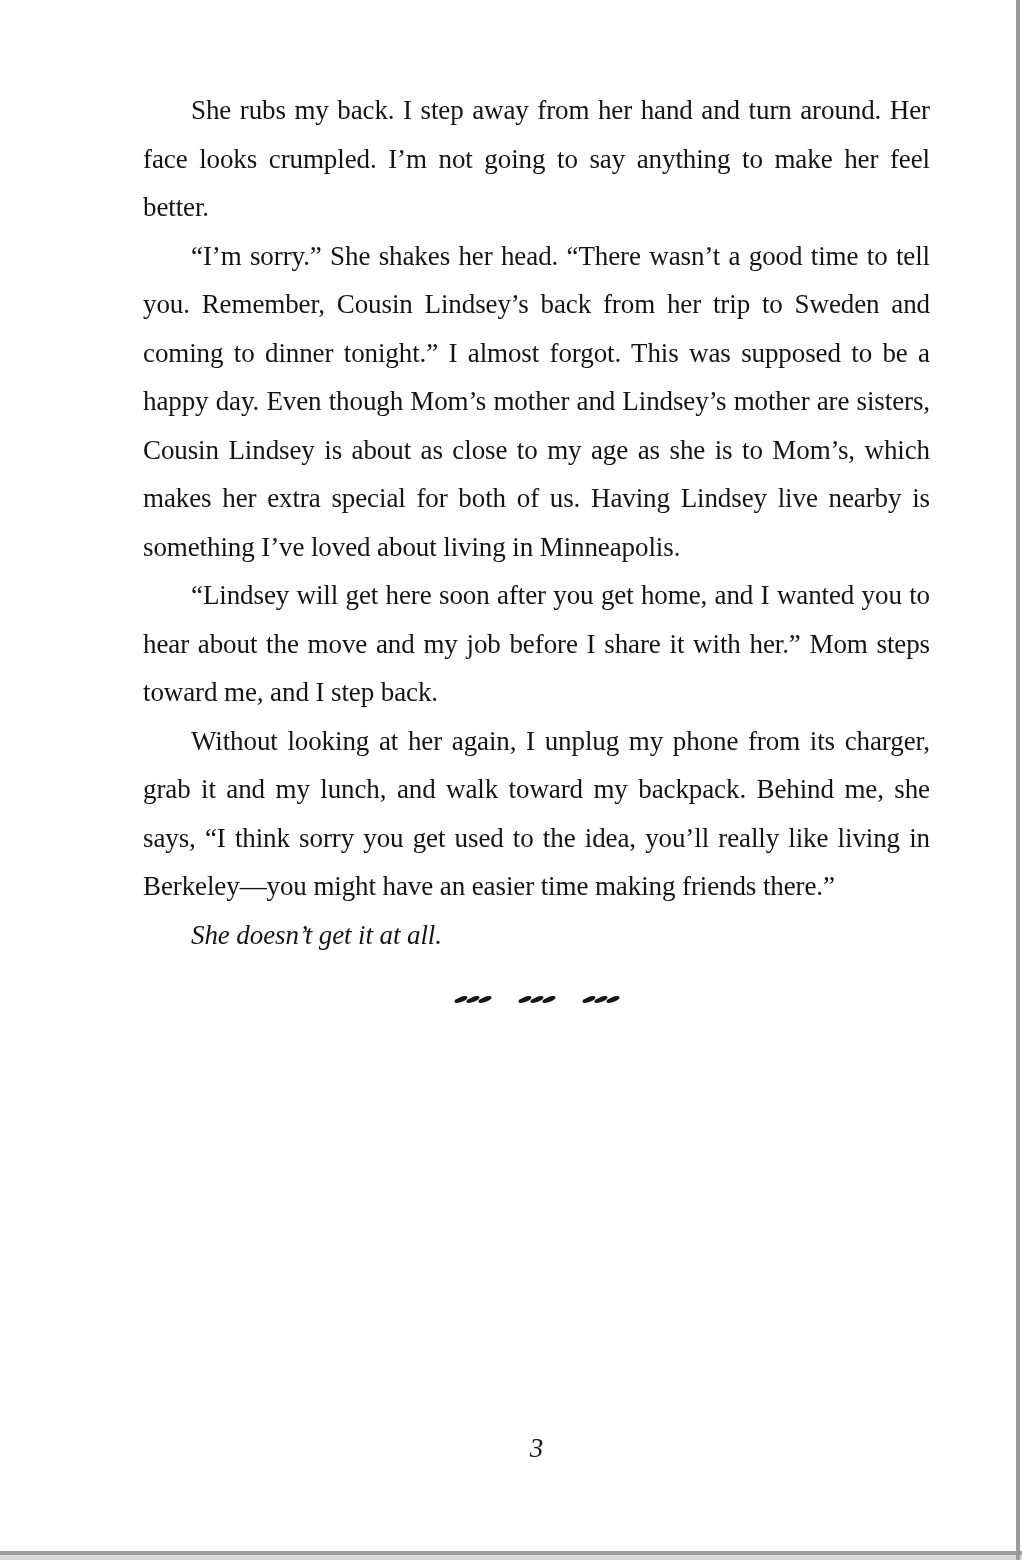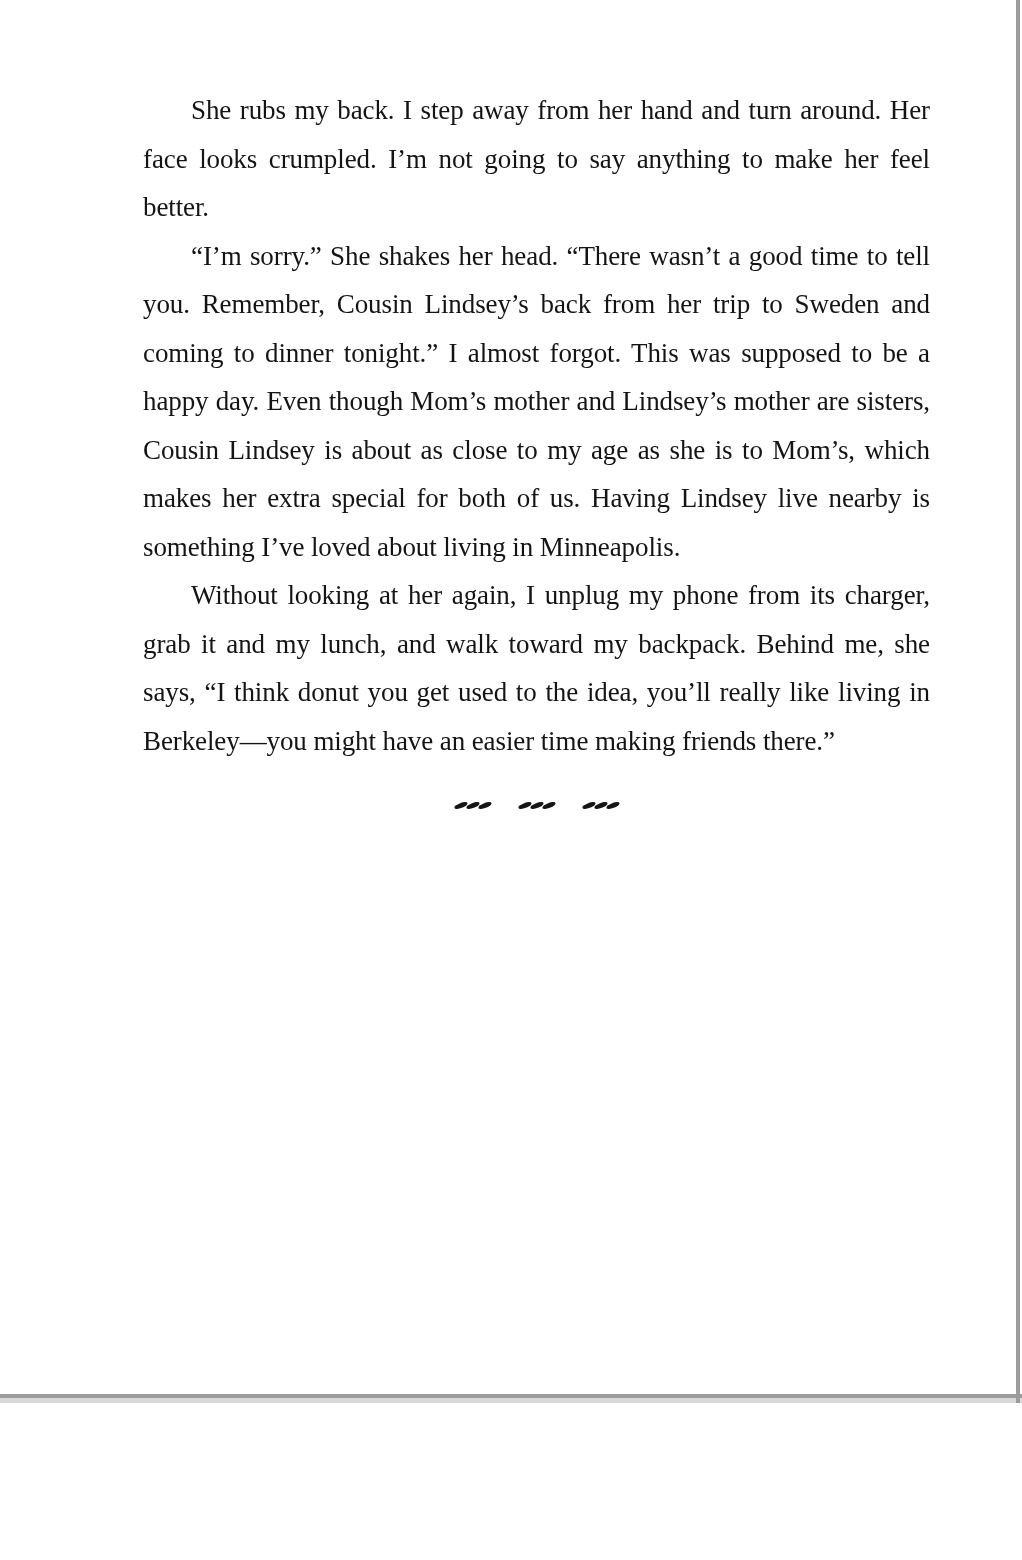--- a/index.html
+++ b/index.html
@@ -3,21 +3,21 @@
 <meta charset="utf-8">
 <style>
   html, body {
     margin: 0;
     padding: 0;
     background: #ffffff;
   }
   .page {
     position: relative;
     width: 1022px;
-    height: 1403px;
+    height: 1560px;
     background: #ffffff;
     overflow: hidden;
     font-family: "Liberation Serif", "DejaVu Serif", serif;
     color: #141414;
   }
   
   .page-edge-right {
     position: absolute;
     top: 0;
     right: 2px;
@@ -92,21 +92,23 @@
   }
 </style>
 </head>
 <body>
 
 <div class="page">
 
   <div class="text-column">
     <p class="para indent">She rubs my back. I step away from her hand and turn around. Her face looks crumpled. I’m not going to say anything to make her feel better.</p>
     <p class="para indent">“I’m sorry.” She shakes her head. “There wasn’t a good time to tell you. Remember, Cousin Lindsey’s back from her trip to Sweden and coming to dinner tonight.” I almost forgot. This was supposed to be a happy day. Even though Mom’s mother and Lindsey’s mother are sisters, Cousin Lindsey is about as close to my age as she is to Mom’s, which makes her extra special for both of us. Having Lindsey live nearby is something I’ve loved about living in Minneapolis.</p>
-    <p class="para indent">Without looking at her again, I unplug my phone from its charger, grab it and my lunch, and walk toward my backpack. Behind me, she says, “I think donut you get used to the idea, you’ll really like living in Berkeley—you might have an easier time making friends there.”</p>
+    <p class="para indent">“Lindsey will get here soon after you get home, and I wanted you to hear about the move and my job before I share it with her.” Mom steps toward me, and I step back.</p>
+    <p class="para indent">Without looking at her again, I unplug my phone from its charger, grab it and my lunch, and walk toward my backpack. Behind me, she says, “I think sorry you get used to the idea, you’ll really like living in Berkeley—you might have an easier time making friends there.”</p>
+    <p class="para indent italic">She doesn’t get it at all.</p>
 
     <div class="scene-break">
         <span class="dash-group">
           <span class="dash"></span>
           <span class="dash"></span>
           <span class="dash"></span>
         </span>
         <span class="dash-group">
           <span class="dash"></span>
           <span class="dash"></span>

